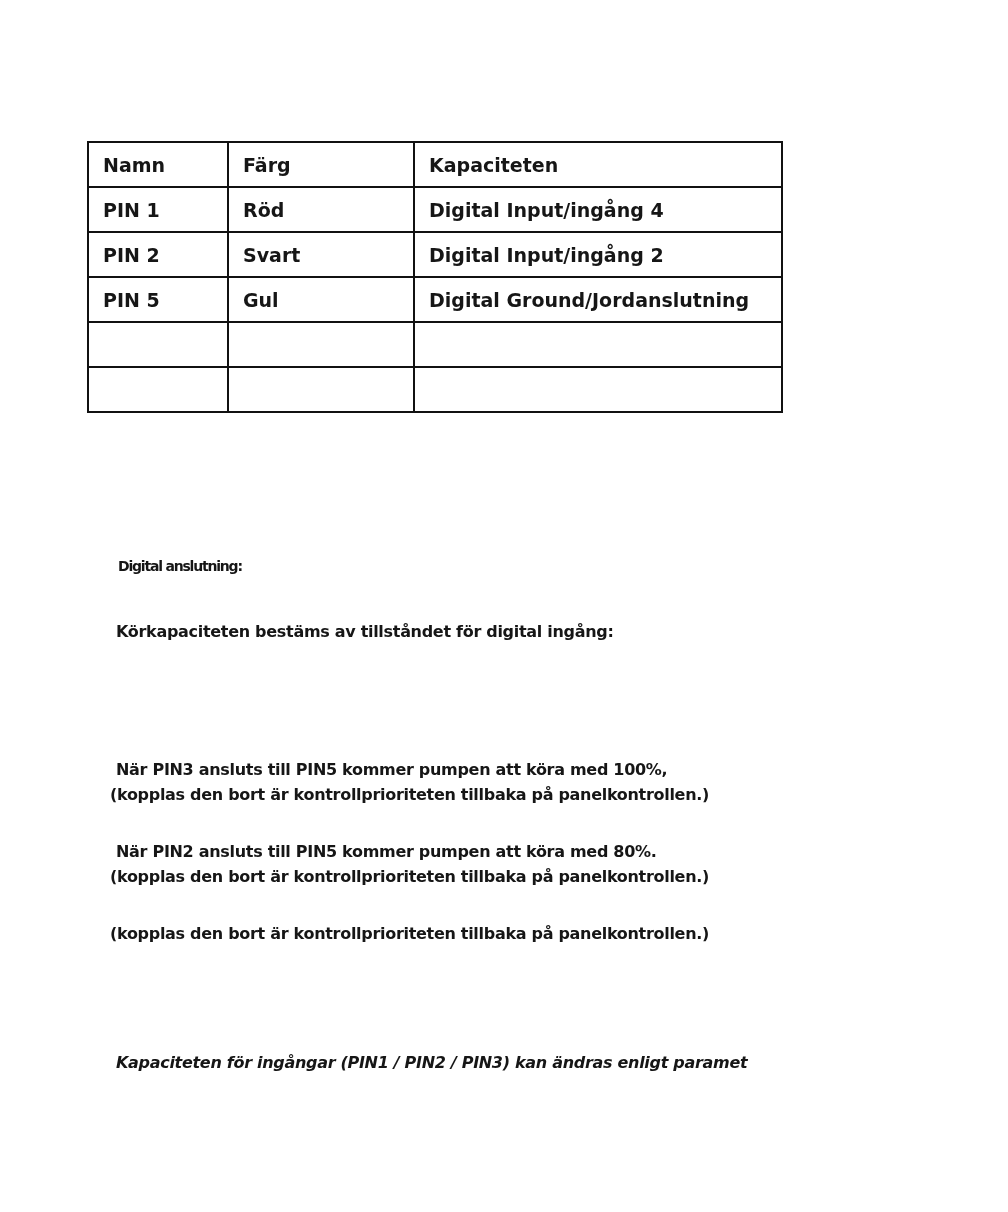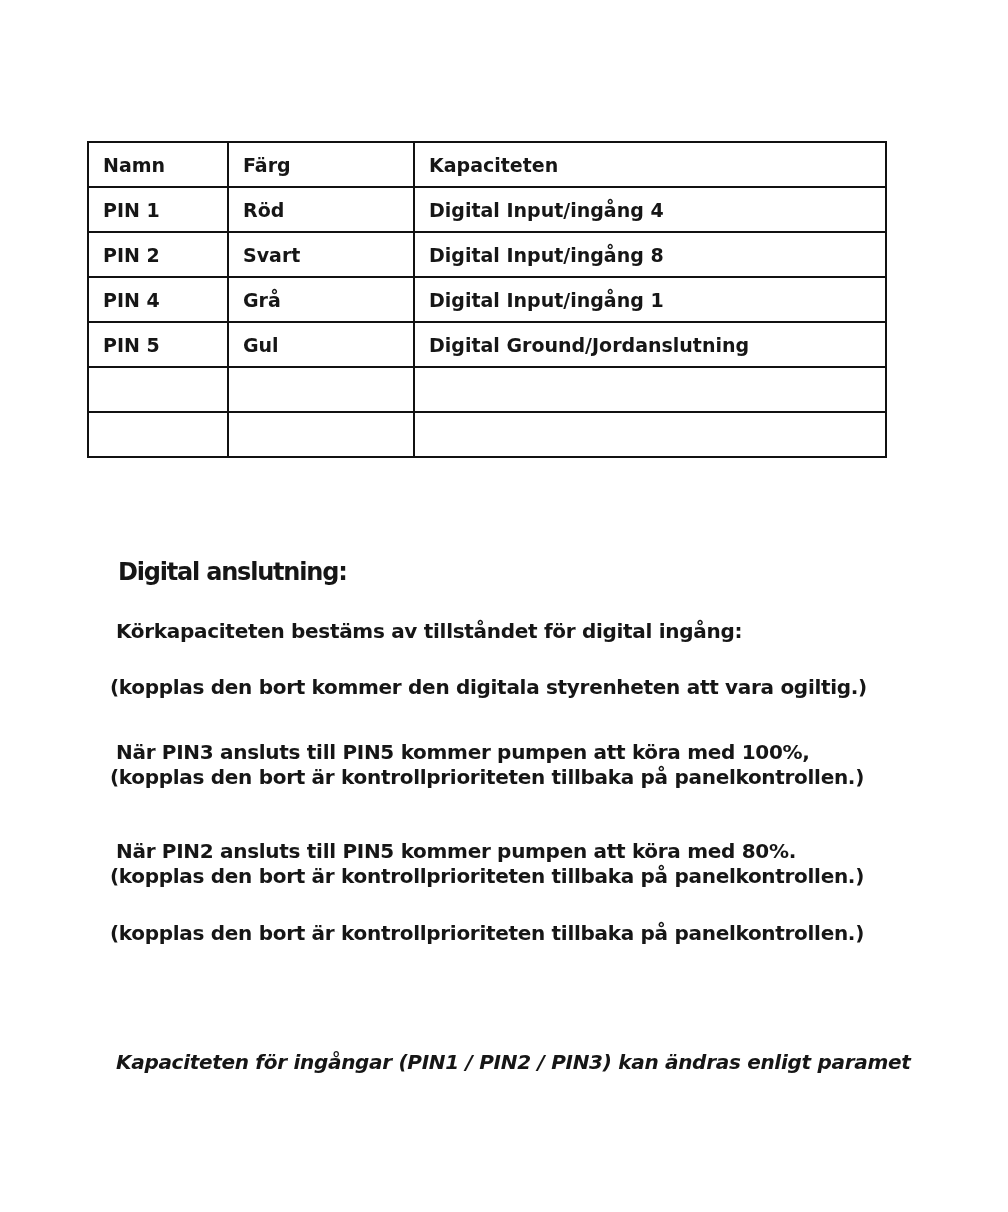--- a/index.html
+++ b/index.html
@@ -5,45 +5,45 @@
   html, body {
     margin: 0; padding: 0; background: #ffffff;
   }
   body {
     width: 1008px; height: 1212px; position: relative; overflow: hidden;
     font-family: "DejaVu Sans", "Liberation Sans", sans-serif;
     color: #161616;
   }
   table.pins {
     position: absolute; left: 87px; top: 141px;
-    width: 800px; border-collapse: collapse;
+    width: 696px; border-collapse: collapse;
     font-size: 19px; font-weight: 600;
   }
   table.pins td {
     border: 2px solid #111;
     height: 43px; padding: 0 0 0 14px;
     vertical-align: middle;
     white-space: nowrap;
   }
   table.pins td.c1 { width: 124px; }
   table.pins td.c2 { width: 170px; }
   .heading {
     position: absolute; left: 118px; top: 558px;
-    font-size: 24px; font-weight: 700; letter-spacing: -1.2px;
+    font-size: 14px; font-weight: 700; letter-spacing: -1.2px;
     margin: 0;
   }
   .para {
     position: absolute; left: 116px; margin: 0;
-    font-size: 20px; font-weight: 600; line-height: 25px;
+    font-size: 16px; font-weight: 600; line-height: 25px;
     white-space: nowrap; letter-spacing: -0.3px;
   }
   .para span { display: block; }
   .intro { top: 619px; left: 116px; }
   .b1 { top: 675px; }
-  .b2 { top: 740px; }
+  .b2 { top: 757px; }
   .b3 { top: 839px; }
   .b4 { top: 921px; }
   .final { top: 1050px; font-style: italic; }
   .para span.l2 { margin-left: -6px; }
 </style>
 </head>
 <body>
 
 <table class="pins">
   <tbody>
@@ -53,26 +53,21 @@
       <td>Kapaciteten</td>
     </tr>
     <tr>
       <td class="c1">PIN 1</td>
       <td class="c2">Röd</td>
       <td>Digital Input/ingång 4</td>
     </tr>
     <tr>
       <td class="c1">PIN 2</td>
       <td class="c2">Svart</td>
-      <td>Digital Input/ingång 8</td>
-    </tr>
-    <tr>
-      <td class="c1">PIN 4</td>
-      <td class="c2">Grå</td>
-      <td>Digital Input/ingång 1</td>
+      <td>Digital Input/ingång 2</td>
     </tr>
     <tr>
       <td class="c1">PIN 5</td>
       <td class="c2">Gul</td>
       <td>Digital Ground/Jordanslutning</td>
     </tr>
     <tr>
       <td class="c1"></td>
       <td class="c2"></td>
       <td></td>
@@ -85,21 +80,20 @@
   </tbody>
 </table>
 
 <h2 class="heading">Digital anslutning:</h2>
 
 <p class="para intro">
   <span>Körkapaciteten bestäms av tillståndet för digital ingång:</span>
 </p>
 
 <p class="para b1">
-  <span class="l2">(kopplas den bort kommer den digitala styrenheten att vara ogiltig.)</span>
 </p>
 
 <p class="para b2">
   <span>När PIN3 ansluts till PIN5 kommer pumpen att köra med 100%,</span>
   <span class="l2">(kopplas den bort är kontrollprioriteten tillbaka på panelkontrollen.)</span>
 </p>
 
 <p class="para b3">
   <span>När PIN2 ansluts till PIN5 kommer pumpen att köra med 80%.</span>
   <span class="l2">(kopplas den bort är kontrollprioriteten tillbaka på panelkontrollen.)</span>

